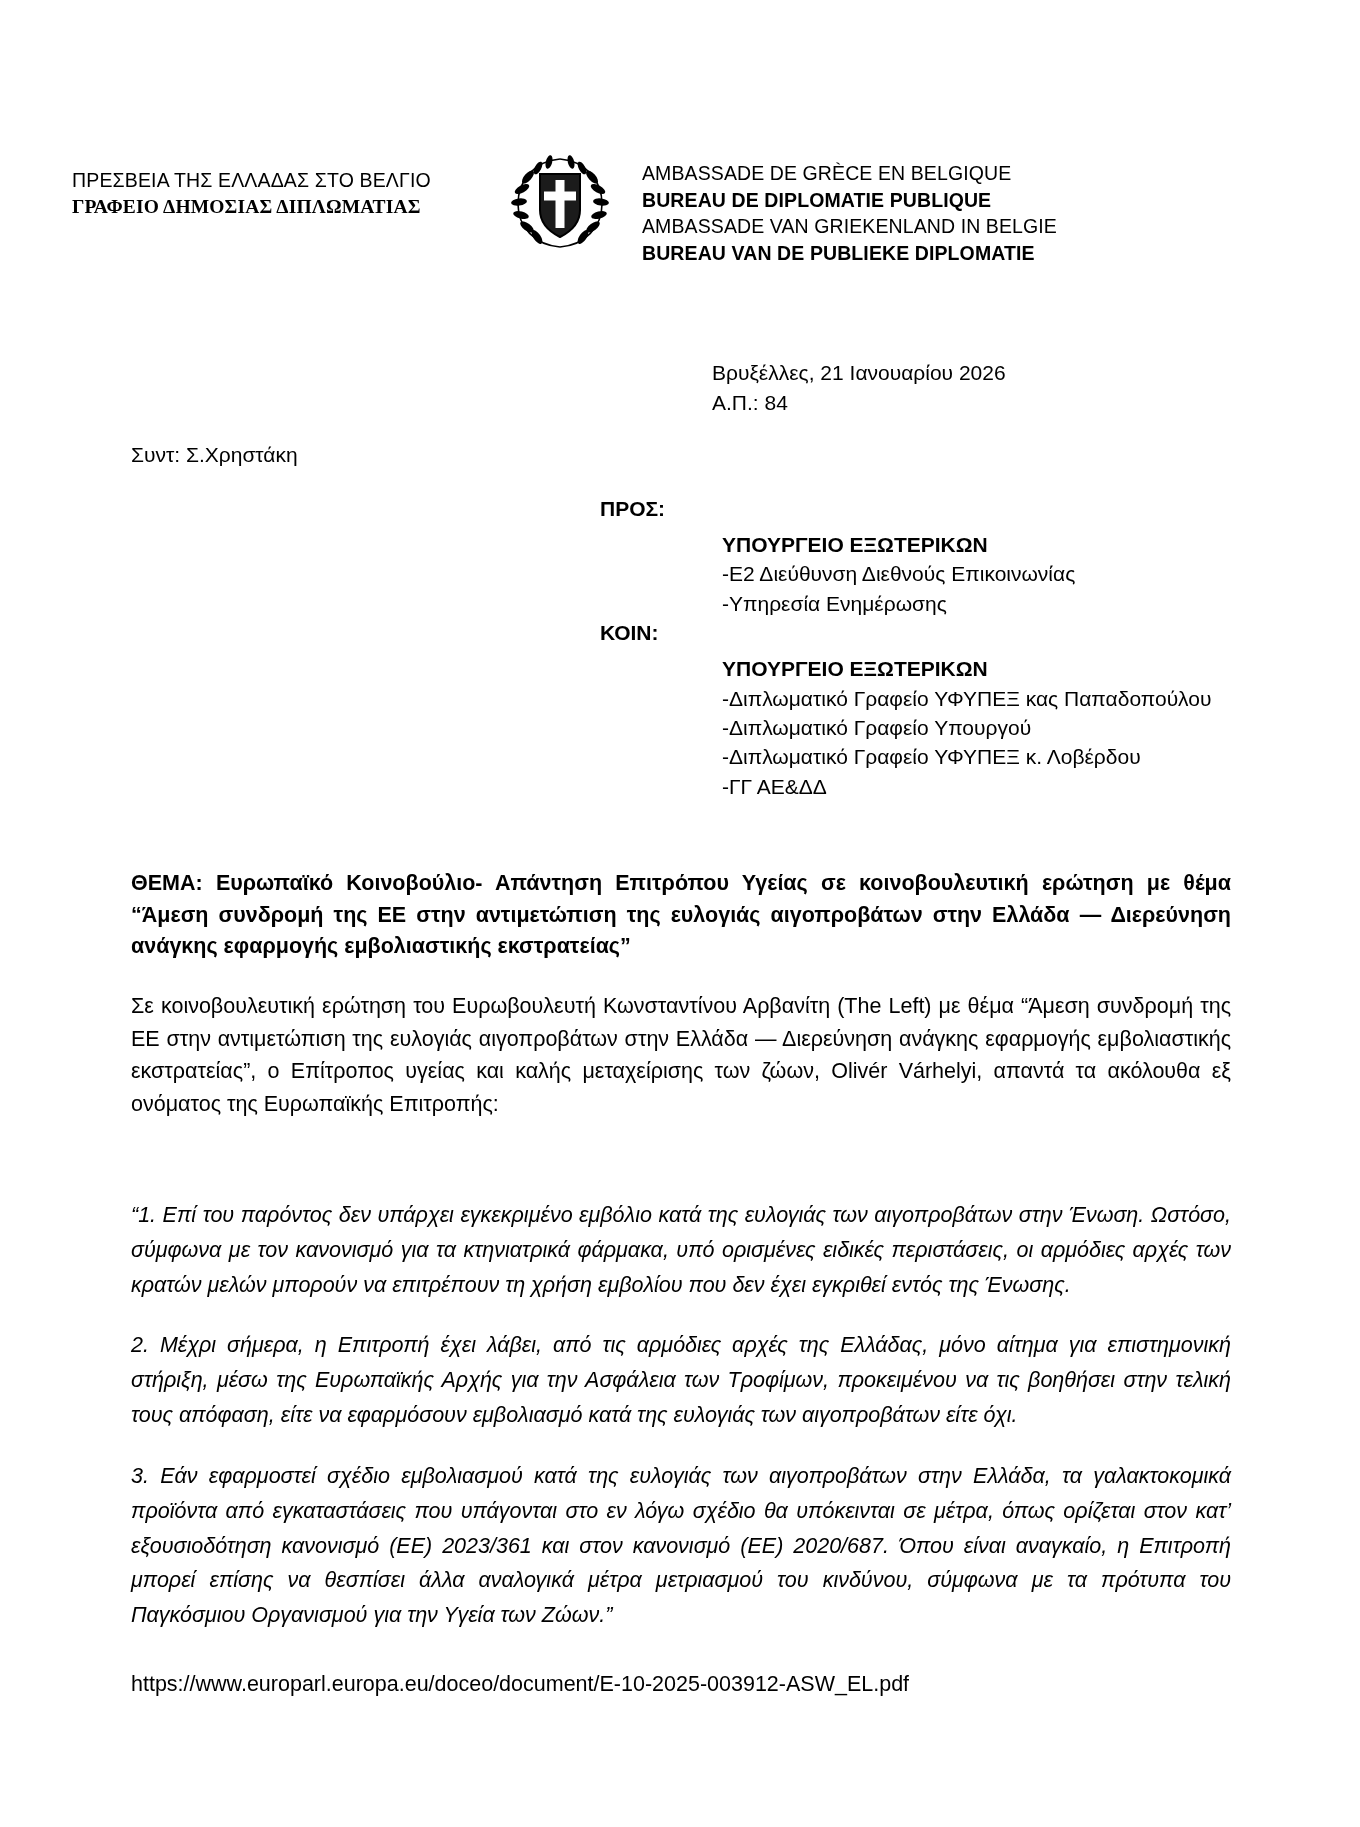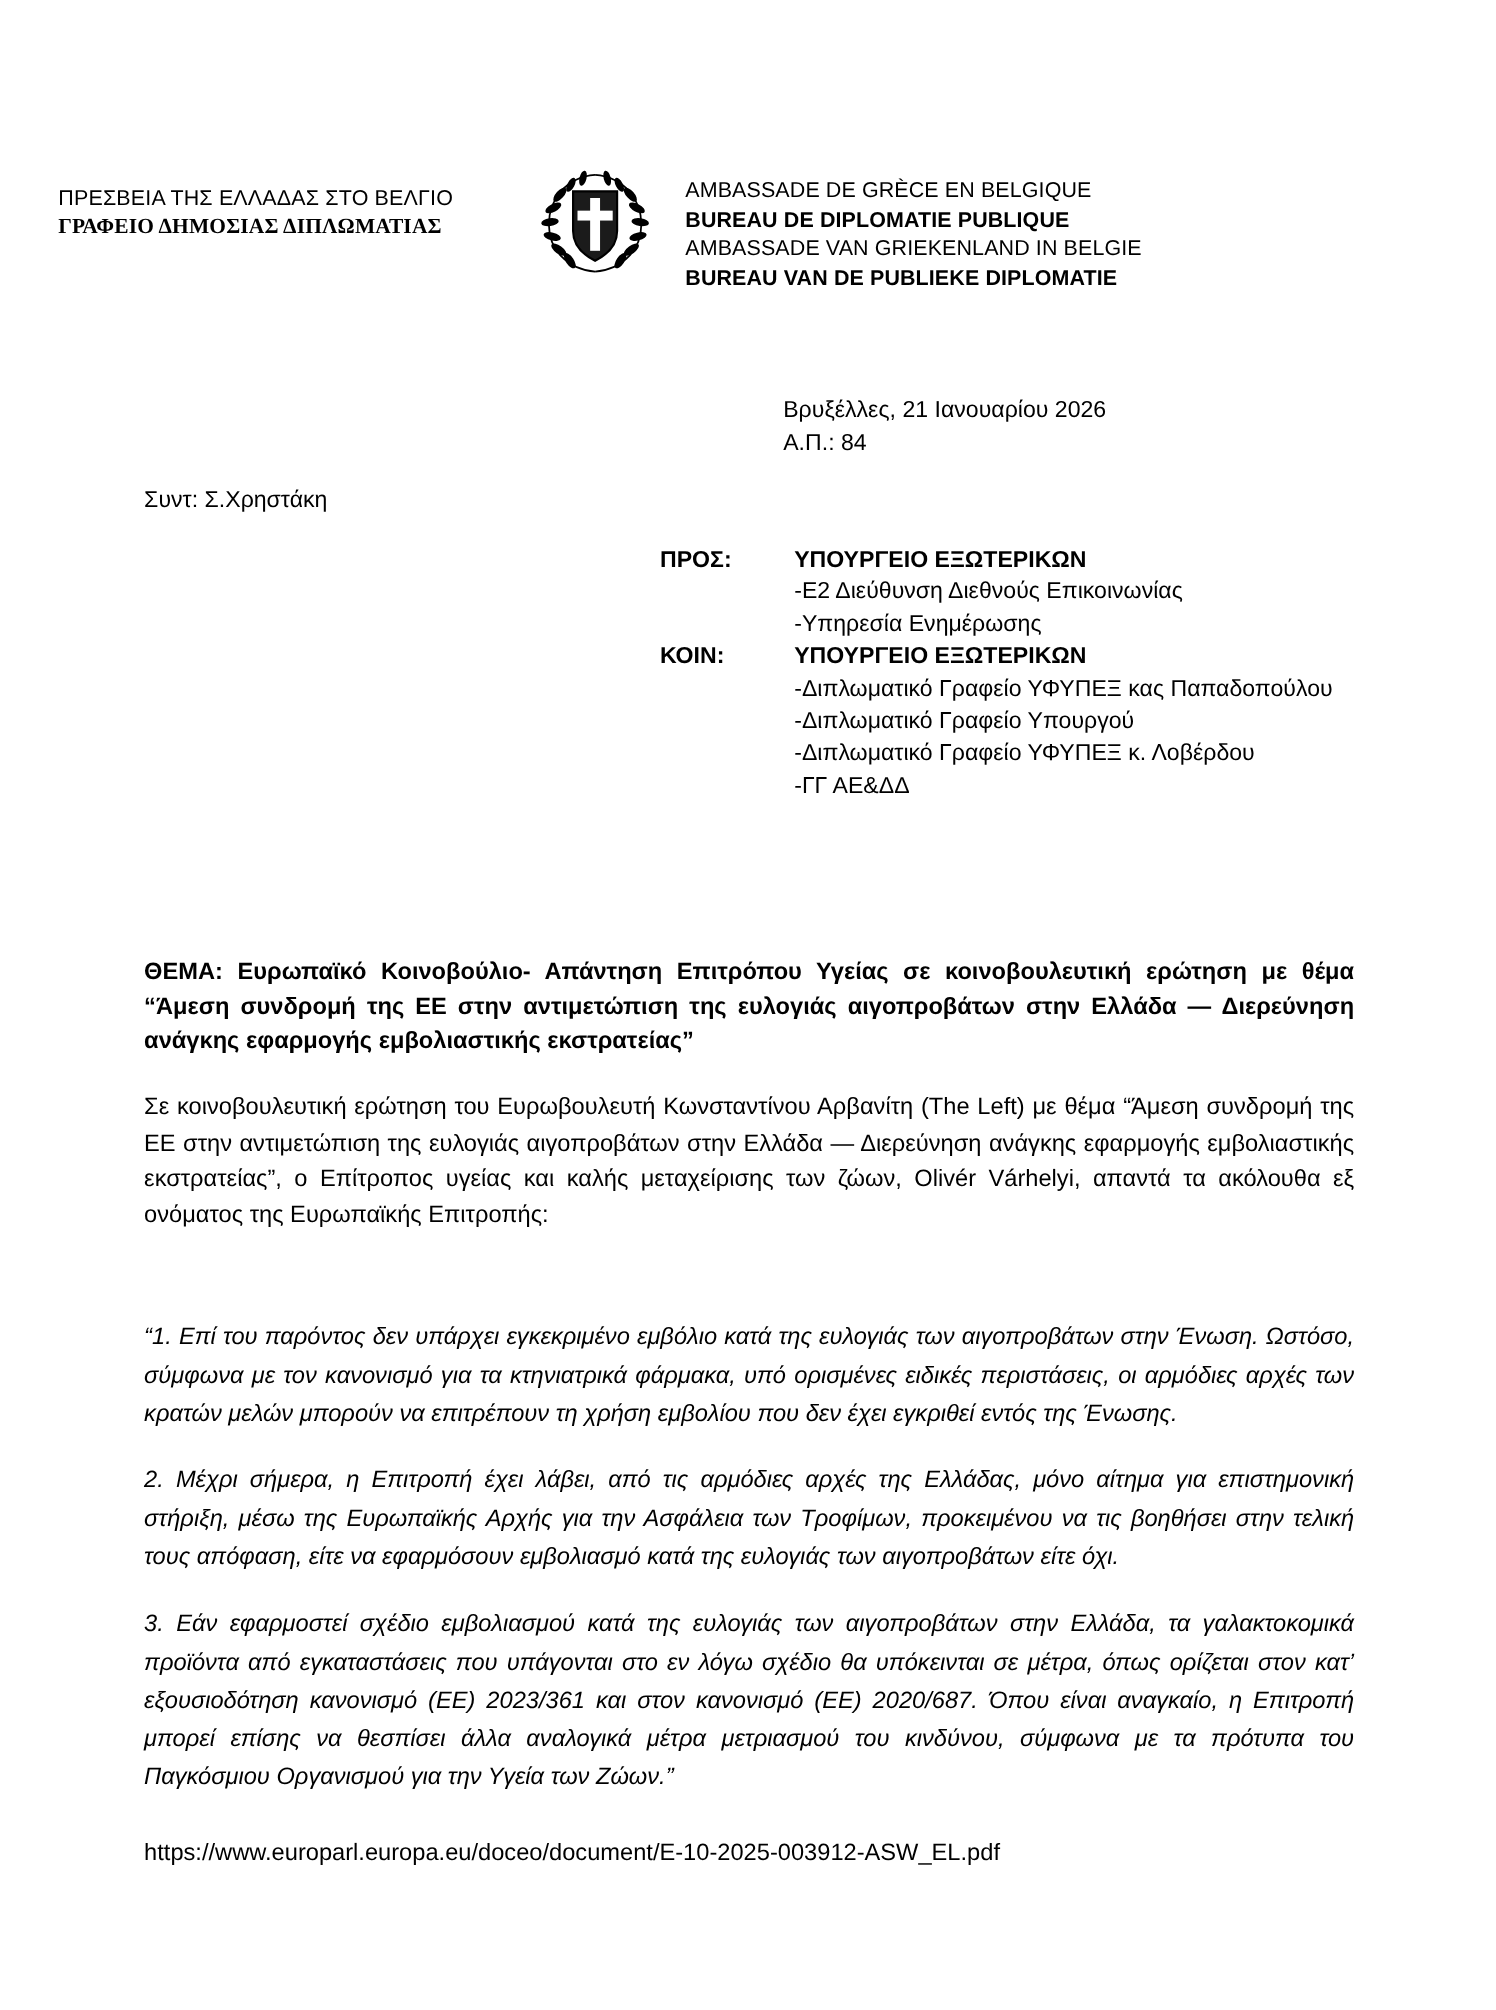--- a/index.html
+++ b/index.html
@@ -27,21 +27,21 @@
     position: absolute;
     top: 150px;
     left: 0;
     right: 0;
     display: flex;
     align-items: flex-start;
     justify-content: flex-start;
   }
   .letterhead-left {
     width: 430px;
-    margin-left: 53px;
+    margin-left: 72px;
     padding-top: 18px;
     line-height: 1.32;
   }
   .lh-line {
     font-size: 19.5px;
     letter-spacing: 0.15px;
     white-space: nowrap;
   }
   .lh-line.bold { font-weight: bold; font-family: Liberation Serif, serif; }
 
@@ -93,21 +93,21 @@
   .rec-row {
     display: flex;
     align-items: flex-start;
   }
   .rec-label {
     width: 122px;
     flex: 0 0 122px;
     font-weight: bold;
     white-space: nowrap;
   }
-  .rec-body { flex: 1 1 auto; }
+  .rec-body { flex: 1 1 auto; margin-top: 36px; }
   .rec-body .strong { font-weight: bold; }
   .rec-line { white-space: pre-wrap; }
 
   
   .subject {
     position: absolute;
     top: 868px;
     left: 131px;
     width: 1100px;
     font-size: 21.5px;

